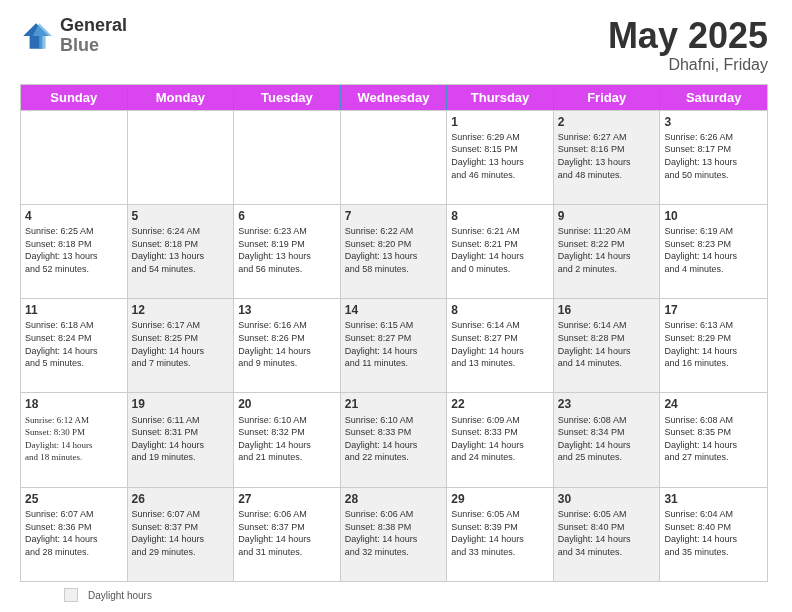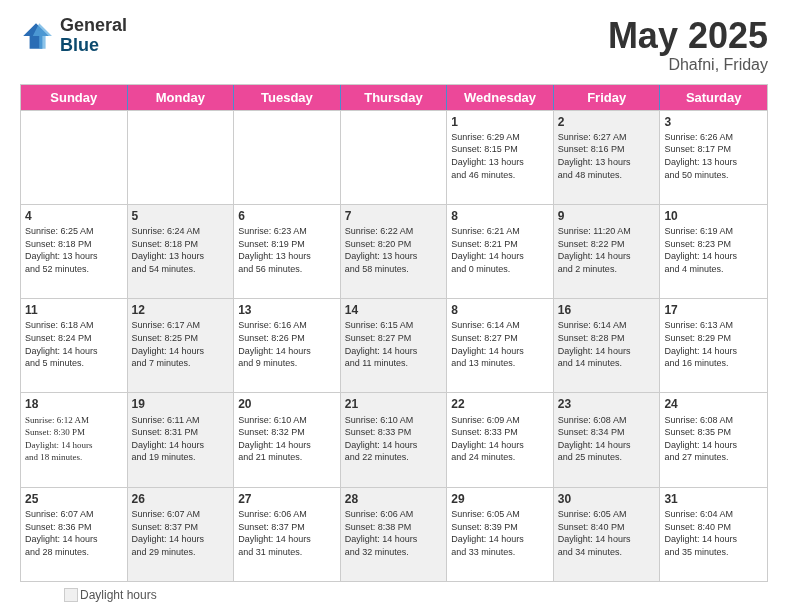--- a/index.html
+++ b/index.html
@@ -34,21 +34,21 @@
       line-height: 1.1;
     }
     .logo-general {
       font-size: 18px;
       font-weight: bold;
       color: #333;
     }
     .logo-blue {
       font-size: 18px;
       font-weight: bold;
-      color: #0c4a6e;
+      color: #737373;
     }
     .logo-icon {
       width: 32px;
       height: 32px;
       margin-right: 4px;
     }
     .title-block {
       text-align: right;
     }
     .title-month {
@@ -63,21 +63,21 @@
     }
     .calendar {
       flex: 1;
       display: flex;
       flex-direction: column;
       border: 1px solid #ccc;
     }
     .cal-header-row {
       display: grid;
       grid-template-columns: repeat(7, 1fr);
-      background: #ec4899;
+      background: #d946ef;
     }
     .cal-header-cell {
       color: #fff;
       font-size: 13px;
       font-weight: bold;
       text-align: center;
       padding: 5px 2px;
       border-right: 1px solid #4a8dcd;
     }
     .cal-header-cell:last-child { border-right: none; }
@@ -112,22 +112,22 @@
     }
     .cell-text {
       font-size: 9px;
       color: #333;
       line-height: 1.4;
     }
     .footer {
       margin-top: 6px;
       display: flex;
       align-items: center;
-      gap: 2px;
-      font-size: 12px;
+      gap: 10px;
+      font-size: 10px;
       color: #555;
       padding-left: 44px;
     }
     .footer-box {
       width: 14px;
       height: 14px;
       background: #f0f0f0;
       border: 1px solid #ccc;
       display: inline-block;
     }
@@ -151,22 +151,22 @@
       <div class="title-month">May 2025</div>
       <div class="title-location">Dhafni, Friday</div>
     </div>
   </div>
 
   <div class="calendar">
     <div class="cal-header-row">
     <div class="cal-header-cell">Sunday</div>
         <div class="cal-header-cell">Monday</div>
         <div class="cal-header-cell">Tuesday</div>
+        <div class="cal-header-cell">Wednesday</div>
         <div class="cal-header-cell">Thursday</div>
-        <div class="cal-header-cell">Wednesday</div>
         <div class="cal-header-cell">Friday</div>
         <div class="cal-header-cell">Saturday</div>
       </div>
     <div class="cal-body">
     <div class="cal-row">
           <div class="cal-cell empty"></div>
           <div class="cal-cell empty"></div>
           <div class="cal-cell empty"></div>
           <div class="cal-cell empty"></div>
           <div class="cal-cell">

